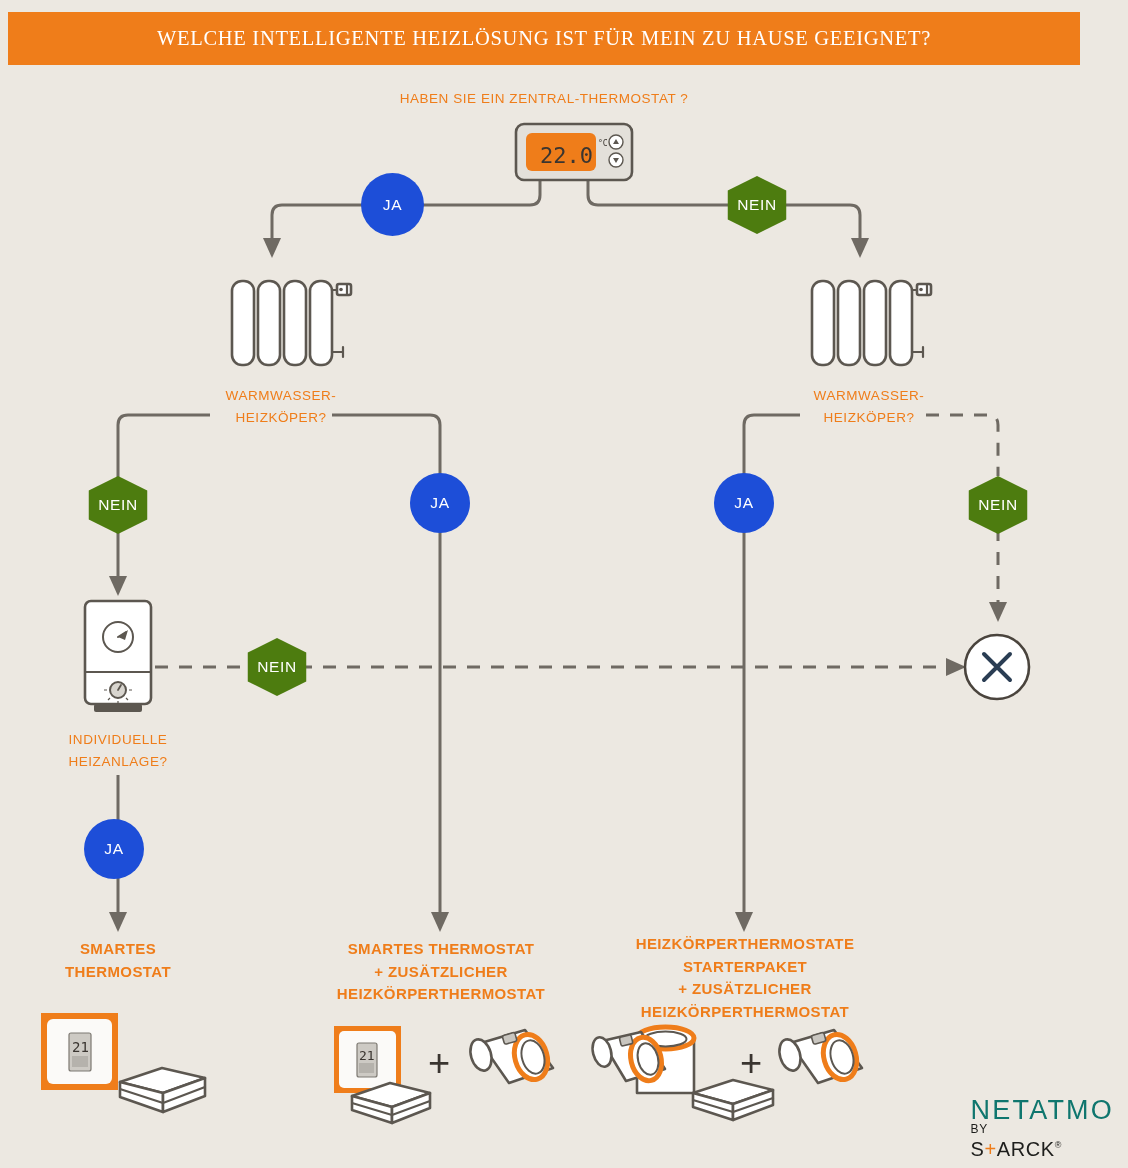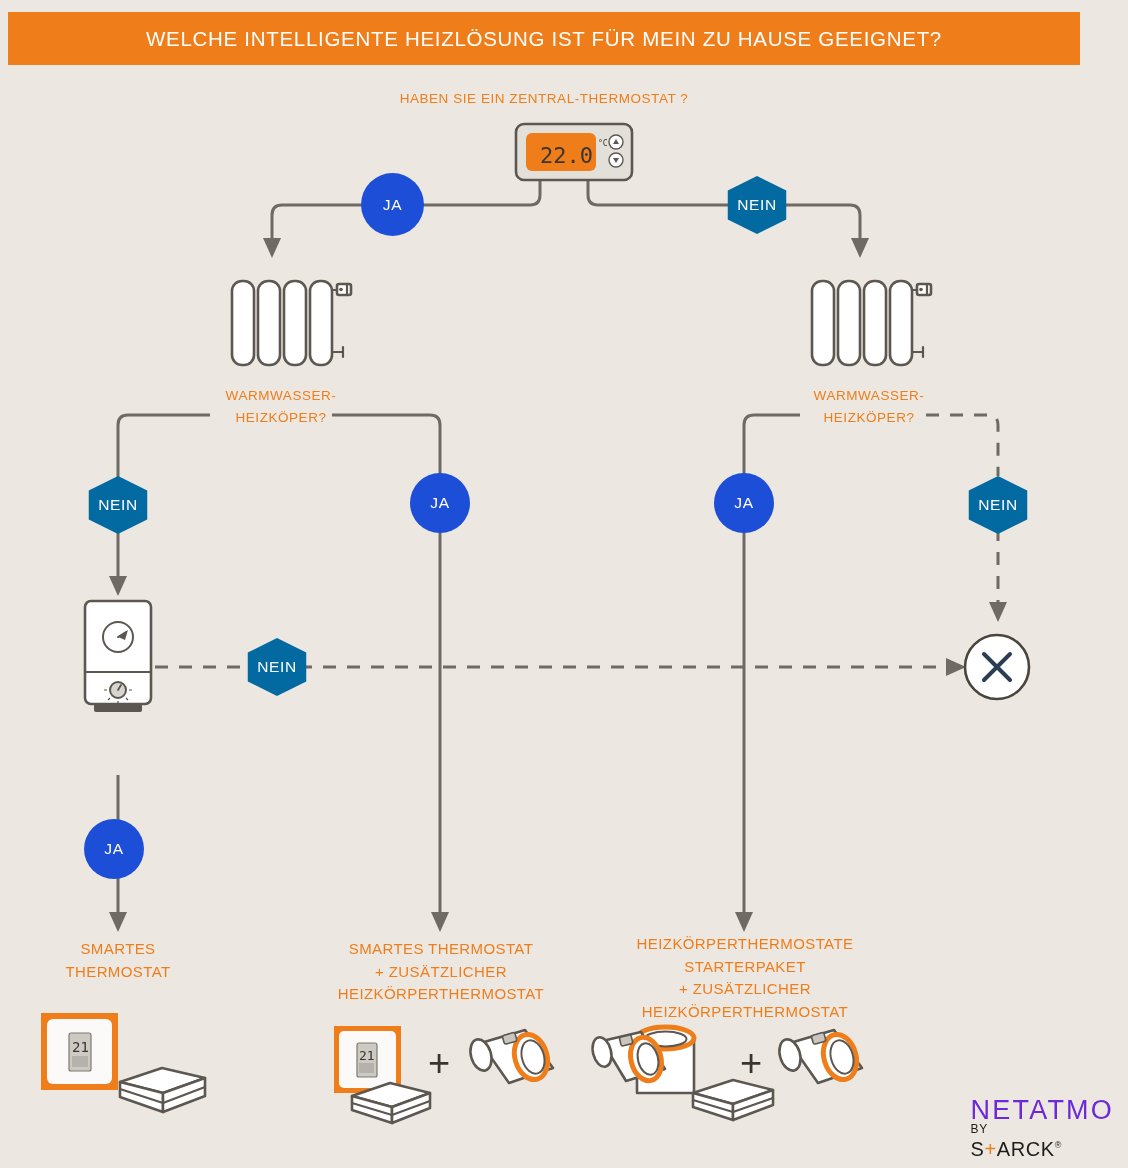--- a/index.html
+++ b/index.html
@@ -14,61 +14,62 @@
 
   
   .header-bar{
     position:absolute;left:8px;top:12px;width:1072px;height:53px;
     background:#ef7d1a;
     display:flex;align-items:center;justify-content:center;
   }
   .header-bar .title{
     color:#ffffff;font-size:20.5px;letter-spacing:.7px;font-weight:400;
     white-space:nowrap;
+    font-family:Liberation Serif, serif;
   }
 
   
   .q-label{
     position:absolute;color:#ef7d1a;font-size:13.5px;letter-spacing:.55px;
     text-align:center;line-height:22px;white-space:nowrap;
   }
   .res-label{
     position:absolute;color:#ef7d1a;font-size:15px;letter-spacing:.4px;
-    text-align:center;line-height:22.5px;
+    text-align:center;line-height:22.5px;font-weight:bold;
   }
 
   
   .badge{
     position:absolute;display:flex;align-items:center;justify-content:center;
     color:#fff;font-size:15.5px;letter-spacing:.6px;z-index:6;
   }
   .badge.circle{background:#1d4ed8;border-radius:50%;}
   .badge.hex{
-    background:#0369a1;
+    background:#4d7c0f;
     clip-path:polygon(50% 0%,93% 25%,93% 75%,50% 100%,7% 75%,7% 25%);
   }
 
   
   svg.layer{position:absolute;left:0;top:0;width:1128px;height:1168px;
             overflow:visible;}
   .ln{fill:none;stroke:#6f6a63;stroke-width:3;}
   .ln-d{fill:none;stroke:#6f6a63;stroke-width:3;stroke-dasharray:13 11;}
   .ar{fill:#6f6a63;}
 
   
   .stroke{stroke:#5c5750;stroke-width:2.6;fill:#ffffff;stroke-linejoin:round;
           stroke-linecap:round;}
   .stroke-t{stroke:#5c5750;stroke-width:2.2;fill:none;stroke-linejoin:round;
             stroke-linecap:round;}
   .fill-or{fill:#ef7d1a;}
   .stroke-or{stroke:#ef7d1a;stroke-width:5;fill:none;}
 
   
   .logo{position:absolute;right:14px;bottom:8px;text-align:left;}
-  .logo .n{font-size:27px;letter-spacing:2.2px;color:#6d28d9;line-height:30px;}
+  .logo .n{font-size:27px;letter-spacing:2.2px;color:#0f766e;line-height:30px;}
   .logo .by{font-size:12px;letter-spacing:.6px;color:#1d1d1b;line-height:9px;}
   .logo .st{font-size:20px;letter-spacing:.6px;color:#1d1d1b;line-height:22px;}
   .logo .plus{color:#ef7d1a;}
   .logo .reg{font-size:9px;vertical-align:super;}
 </style>
 </head>
 <body>
 
 <div id="stage">
 
@@ -264,20 +265,24 @@
   <div class="q-label" style="left:175px;top:385px;width:212px;">
     <div>WARMWASSER-</div>
     <div>HEIZKÖPER?</div>
   </div>
 
   <div class="q-label" style="left:763px;top:385px;width:212px;">
     <div>WARMWASSER-</div>
     <div>HEIZKÖPER?</div>
   </div>
 
+  <div class="q-label" style="left:18px;top:729px;width:200px;">
+    <div>INDIVIDUELLE</div>
+    <div>HEIZANLAGE?</div>
+  </div>
 
   <div class="res-label" style="left:18px;top:938px;width:200px;">
     <div>SMARTES</div>
     <div>THERMOSTAT</div>
   </div>
 
   <div class="res-label" style="left:310px;top:938px;width:262px;">
     <div>SMARTES THERMOSTAT</div>
     <div>+ ZUSÄTZLICHER</div>
     <div>HEIZKÖRPERTHERMOSTAT</div>

